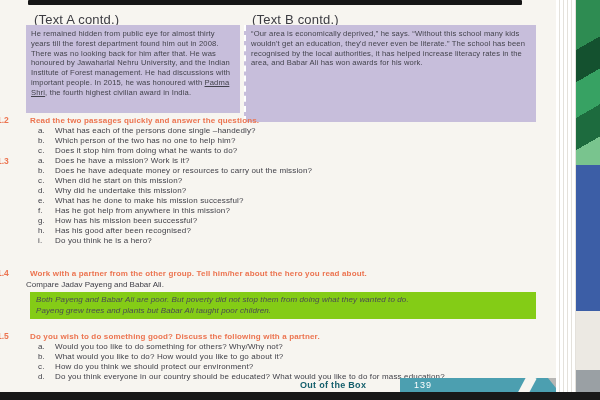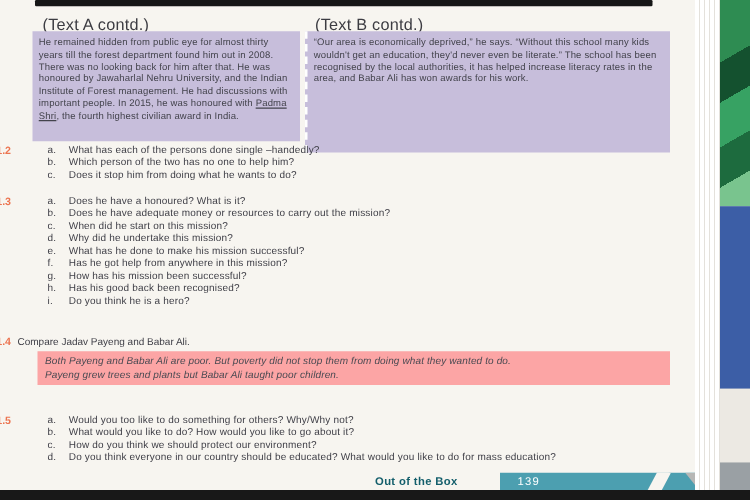--- a/index.html
+++ b/index.html
@@ -22,37 +22,37 @@
           font-size:7.6px;line-height:9.8px;letter-spacing:.15px;padding:4px 5px;box-sizing:border-box;}
   .box-a{left:26px;width:214px;height:88px;}
   .box-b{left:244px;width:292px;height:97px;border-left:2px dashed #ffffff;}
   .box-b p{margin:0 0 6px 0;}
   .underlined{text-decoration:underline;}
 
   
   .sec{position:absolute;left:0;width:548px;font-size:8px;color:#3e3e46;}
   .sec-num{position:absolute;left:-3px;top:0;width:30px;font-weight:bold;color:#ec7450;font-size:8.5px;}
   .sec-head{margin-left:30px;font-weight:bold;color:#ec7450;line-height:11px;letter-spacing:.15px;}
-  .sec-sub{margin-left:14px;line-height:11px;color:#3e3e46;}
+  .sec-sub{margin-left:26px;line-height:11px;color:#3e3e46;}
   .q{display:flex;margin-left:38px;line-height:10px;letter-spacing:.15px;}
   .q .lt{width:17px;flex:none;}
   .q .qt{flex:1;}
   .group-line{display:flex;margin-left:55px;line-height:11px;}
   .group-line b{letter-spacing:.2px;}
   .ga-text{margin-left:4px;}
   .gb{margin-left:62px;}
   .gb-text{margin-left:4px;}
 
   .sec-12{top:115px;}
   .sec-13{top:156px;}
   .sec-14{top:268px;}
   .sec-15{top:331px;}
 
   
-  .pink-box{margin:2px 0 16px 30px;width:506px;box-sizing:border-box;background:#fca5a5;
+  .pink-box{margin:2px 0 16px 30px;width:506px;box-sizing:border-box;background:#84cc16;
             padding:3px 6px;font-style:italic;color:#4a4a52;line-height:10.6px;letter-spacing:.1px;}
 
   
   .footer-label{position:absolute;left:300px;top:380px;font-size:9px;font-weight:bold;color:#135e6b;letter-spacing:.3px;}
   .footer-bar{position:absolute;left:400px;top:378px;width:160px;height:15px;background:#4c9fb0;
               clip-path:polygon(0 0,100% 0,100% 100%,0 100%);}
   .footer-bar .notch{position:absolute;right:28px;top:-3px;width:10px;height:22px;background:#f7f5f0;transform:rotate(28deg);}
   .footer-num{position:absolute;left:414px;top:380px;font-size:9px;color:#ffffff;letter-spacing:1px;}
   .footer-grey{position:absolute;left:548px;top:378px;width:30px;height:15px;background:#b7b7b5;
                clip-path:polygon(0 0,100% 0,100% 100%,40% 100%);}
@@ -77,39 +77,40 @@
   <div class="col-label label-b">(Text B contd.)</div>
 
   <div class="hl-box box-a"><span>He remained hidden from public eye for almost thirty years till the forest department found him out in 2008. There was no looking back for him after that. He was honoured by Jawaharlal Nehru University, and the Indian Institute of Forest management. He had discussions with important people. In 2015, he was honoured with </span><span class="underlined">Padma Shri</span><span>, the fourth highest civilian award in India.</span></div>
 
   <div class="hl-box box-b">
     <p>“Our area is economically deprived,” he says. “Without this school many kids wouldn't get an education, they'd never even be literate.” The school has been recognised by the local authorities, it has helped increase literacy rates in the area, and Babar Ali has won awards for his work.</p>
   </div>
 
   <div class="sec sec-12">
     <span class="sec-num">1.2</span>
+    <div class="sec-head">Read the two passages quickly and answer the questions.</div>
     <div class="q">
         <span class="lt">a.</span>
         <span class="qt">What has each of the persons done single –handedly?</span>
       </div>
     <div class="q">
         <span class="lt">b.</span>
         <span class="qt">Which person of the two has no one to help him?</span>
       </div>
     <div class="q">
         <span class="lt">c.</span>
         <span class="qt">Does it stop him from doing what he wants to do?</span>
       </div>
   </div>
 
   <div class="sec sec-13">
     <span class="sec-num">1.3</span>
     <div class="q">
         <span class="lt">a.</span>
-        <span class="qt">Does he have a honoured? What is it?</span>
+        <span class="qt">Does he have a mission? Work is it?</span>
       </div>
     <div class="q">
         <span class="lt">b.</span>
         <span class="qt">Does he have adequate money or resources to carry out the mission?</span>
       </div>
     <div class="q">
         <span class="lt">c.</span>
         <span class="qt">When did he start on this mission?</span>
       </div>
     <div class="q">
@@ -123,39 +124,41 @@
     <div class="q">
         <span class="lt">f.</span>
         <span class="qt">Has he got help from anywhere in this mission?</span>
       </div>
     <div class="q">
         <span class="lt">g.</span>
         <span class="qt">How has his mission been successful?</span>
       </div>
     <div class="q">
         <span class="lt">h.</span>
-        <span class="qt">Has his good back been recognised?</span>
+        <span class="qt">Has his good after been recognised?</span>
       </div>
     <div class="q">
         <span class="lt">i.</span>
         <span class="qt">Do you think he is a hero?</span>
       </div>
   </div>
 
   <div class="sec sec-14">
     <span class="sec-num">1.4</span>
+    <div class="sec-head">Work with a partner from the other group. Tell him/her about the hero you read about.</div>
     <div class="sec-sub">Compare Jadav Payeng and Babar Ali.</div>
     <div class="pink-box">
       <div>Both Payeng and Babar Ali are poor. But poverty did not stop them from doing what they wanted to do.</div>
       <div>Payeng grew trees and plants but Babar Ali taught poor children.</div>
     </div>
   </div>
 
   <div class="sec sec-15">
     <span class="sec-num">1.5</span>
+    <div class="sec-head">Do you wish to do something good? Discuss the following with a partner.</div>
     <div class="q">
         <span class="lt">a.</span>
         <span class="qt">Would you too like to do something for others? Why/Why not?</span>
       </div>
     <div class="q">
         <span class="lt">b.</span>
         <span class="qt">What would you like to do? How would you like to go about it?</span>
       </div>
     <div class="q">
         <span class="lt">c.</span>

